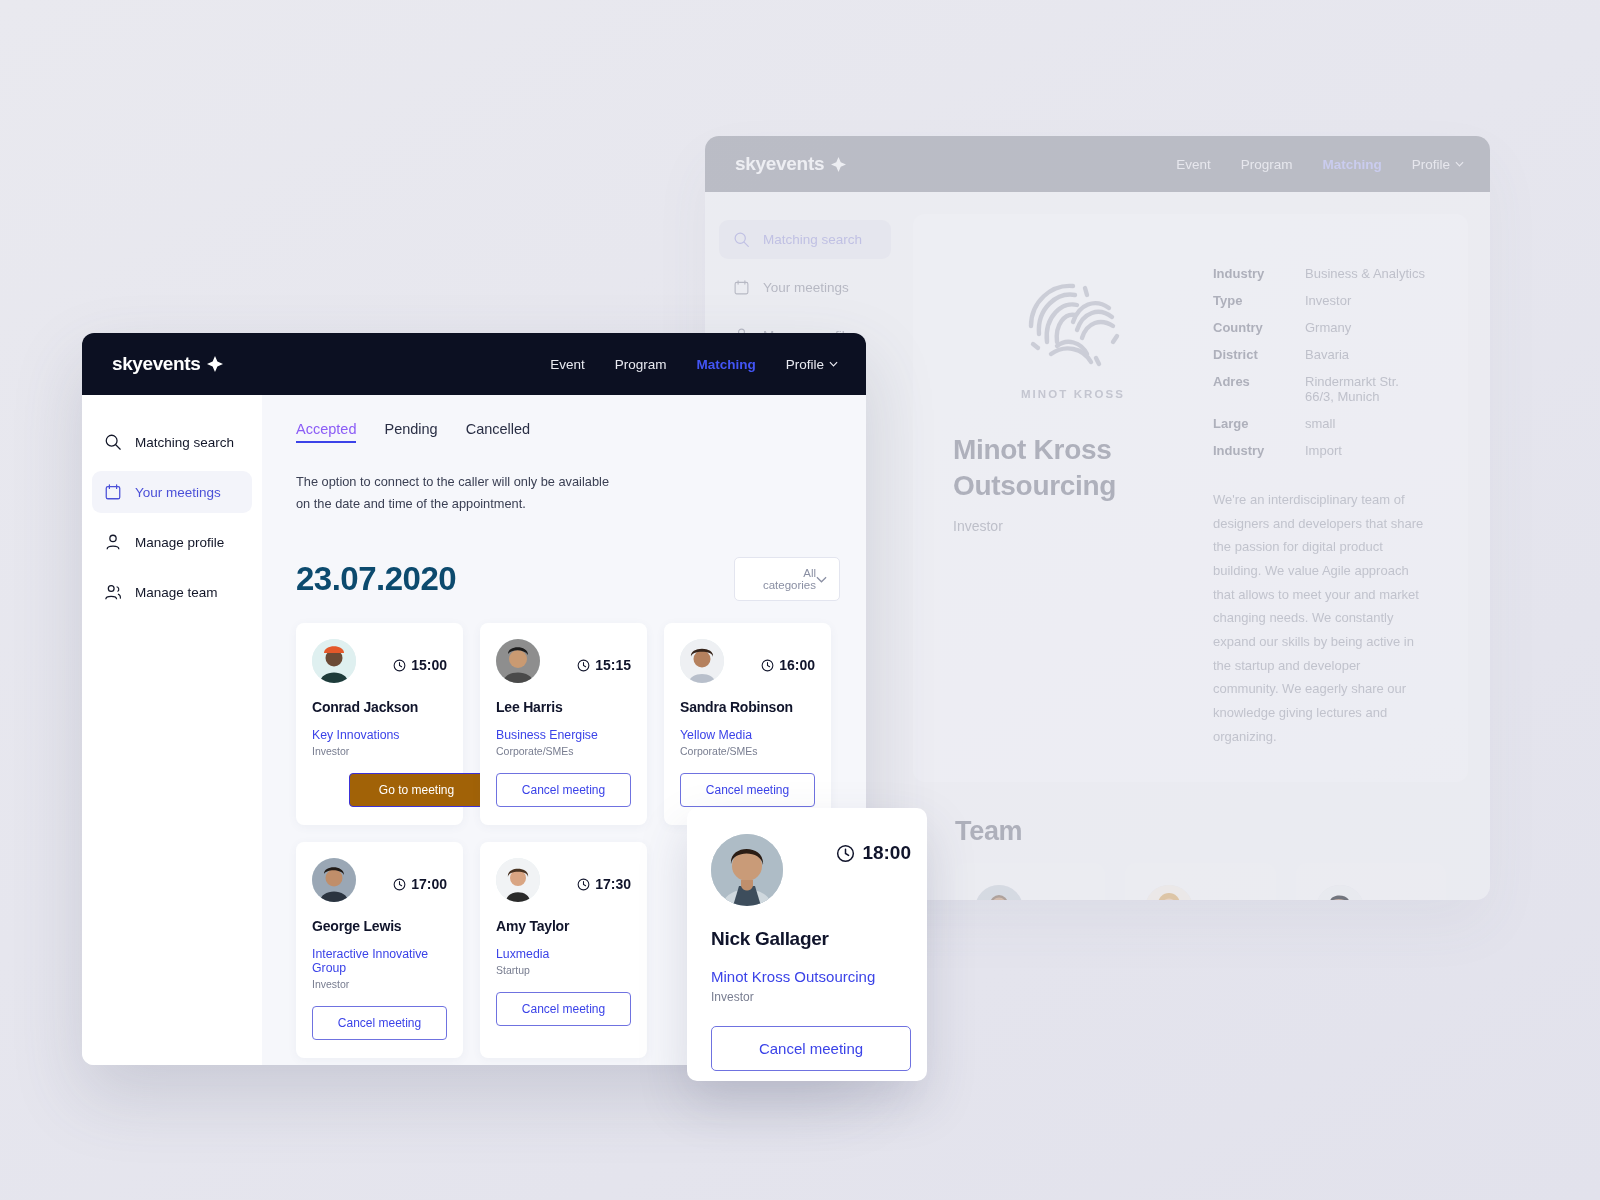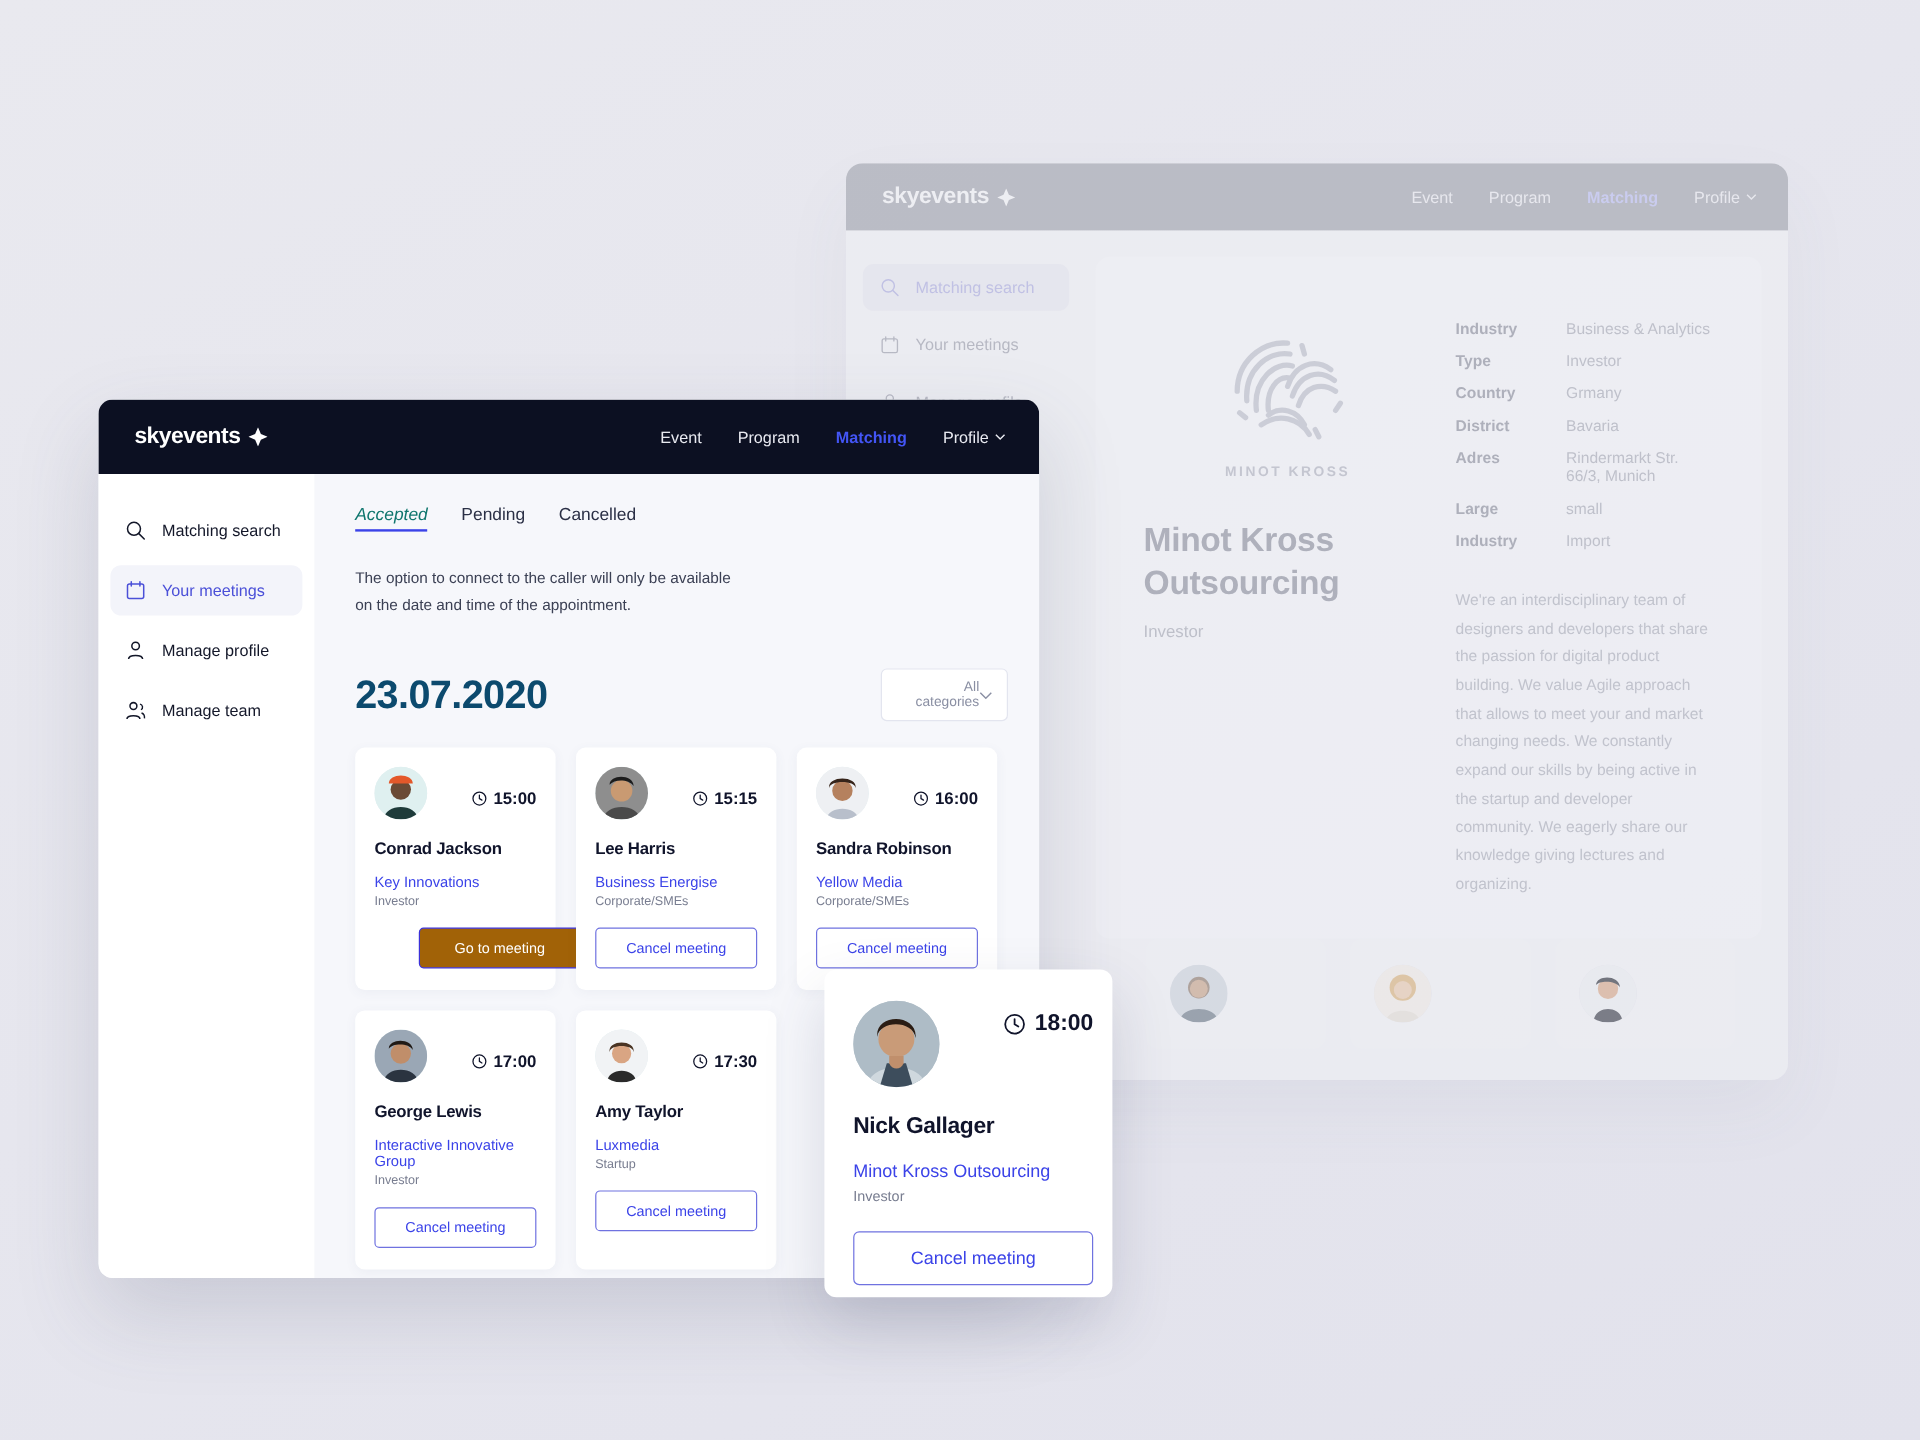--- a/index.html
+++ b/index.html
@@ -133,23 +133,22 @@
   }
   .side-item.active { background: #f3f4fa; color: #4b50d8; font-weight: 400; }
   .side-item svg { flex: none; }
 
   .content { flex: 1; padding: 26px 26px 0 34px; }
   .tabs { display: flex; gap: 28px; }
   .tab {
     font-size: 14.5px; color: #2a2f45; padding-bottom: 4px;
   }
   .tab.active {
-    color: #0f766e; font-weight: 500;
+    color: #8b5cf6; font-weight: 500;
     border-bottom: 2px solid #3b43e8;
-    font-style: italic;
   }
   .notice {
     margin-top: 28px; font-size: 12.8px; color: #3b4054; line-height: 1.72;
     max-width: 330px;
   }
   .date-row {
     margin-top: 42px; display: flex; align-items: center; justify-content: space-between;
   }
   .date-title {
     font-size: 33px; font-weight: 800; color: #0c4a6e; letter-spacing: -0.5px;
@@ -317,20 +316,21 @@
             <div class="bg-dt">Large</div>
             <div class="bg-dd">small</div>
             <div class="bg-dt">Industry</div>
             <div class="bg-dd">Import</div>
           </div>
           <div class="bg-desc">We're an interdisciplinary team of designers and developers that share the passion for digital product building. We value Agile approach that allows to meet your and market changing needs. We constantly expand our skills by being active in the startup and developer community. We eagerly share our knowledge giving lectures and organizing.</div>
         </div>
 
       </div>
 
+      <div class="bg-team-title">Team</div>
       <div class="bg-team-row">
 
         <div class="bg-team-card">
           <div class="bg-avatar">
             <svg width="48" height="48" viewBox="0 0 48 48">
               <rect width="48" height="48" fill="#cdd4dc"></rect>
               <circle cx="24" cy="19" r="9" fill="#8e7a6b"></circle>
               <path d="M8 48 C8 33 40 33 40 48 Z" fill="#6d7b88"></path>
               <circle cx="24" cy="20" r="7.5" fill="#c8a489"></circle>
             </svg>

